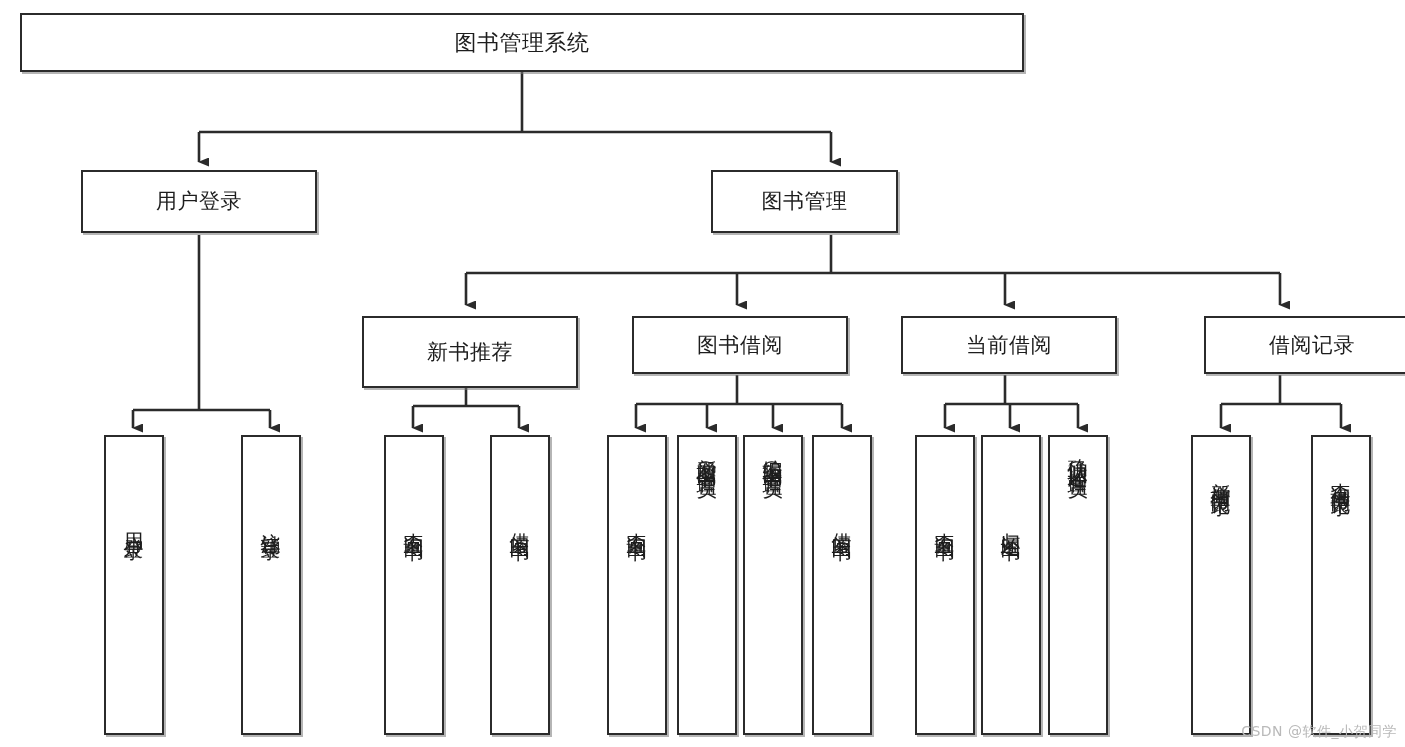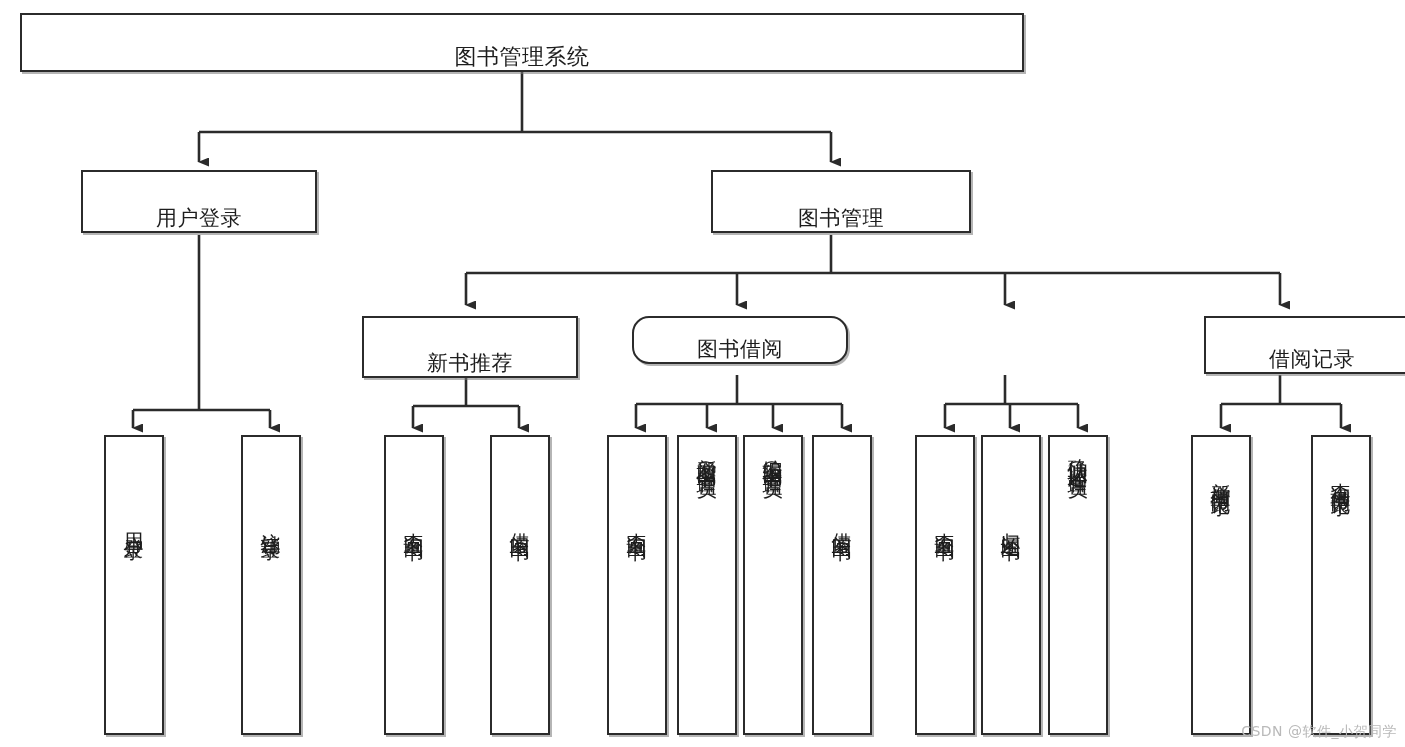--- a/index.html
+++ b/index.html
@@ -24,21 +24,21 @@
     width: 1405px;
     height: 747px;
   }
   .node {
     position: absolute;
     box-sizing: border-box;
     background: #ffffff;
     border: 2px solid #2b2b2b;
     box-shadow: 2px 2px 0 0 rgba(120,120,120,0.55);
     display: flex;
-    align-items: flex-end;
+    align-items: center;
     justify-content: center;
     color: #1d1d1d;
     z-index: 2;
   }
   .node .label {
     display: block;
     text-align: center;
     line-height: 1.18;
     white-space: nowrap;
   }
@@ -135,29 +135,32 @@
     </g>
   </svg>
 
   <div class="node root horiz" style="left:20px; top:13px; width:1004px; height:59px;">
     <span class="label">图书管理系统</span>
   </div>
 
   <div class="node horiz" style="left:81px; top:170px; width:236px; height:63px;">
     <span class="label">用户登录</span>
   </div>
-  <div class="node horiz" style="left:711px; top:170px; width:260px; height:63px;">
+  <div class="node horiz" style="left:711px; top:170px; width:187px; height:63px;">
     <span class="label">图书管理</span>
   </div>
 
-  <div class="node horiz" style="left:362px; top:316px; width:216px; height:62px;">
+  <div class="node horiz" style="left:362px; top:316px; width:216px; height:72px;">
     <span class="label">新书推荐</span>
   </div>
-  <div class="node horiz" style="left:632px; top:316px; width:216px; height:48px;border-radius:17px;">
+  <div class="node horiz" style="left:632px; top:316px; width:216px; height:58px;">
     <span class="label">图书借阅</span>
+  </div>
+  <div class="node horiz" style="left:901px; top:316px; width:216px; height:58px;">
+    <span class="label">当前借阅</span>
   </div>
   <div class="node horiz" style="left:1204px; top:316px; width:216px; height:58px;">
     <span class="label">借阅记录</span>
   </div>
 
   <div class="node vert mid" style="left:104px; top:435px; width:60px; height:300px;">
     <span class="label">用户登录</span>
   </div>
   <div class="node vert mid" style="left:241px; top:435px; width:60px; height:300px;">
     <span class="label">注销登录</span>

